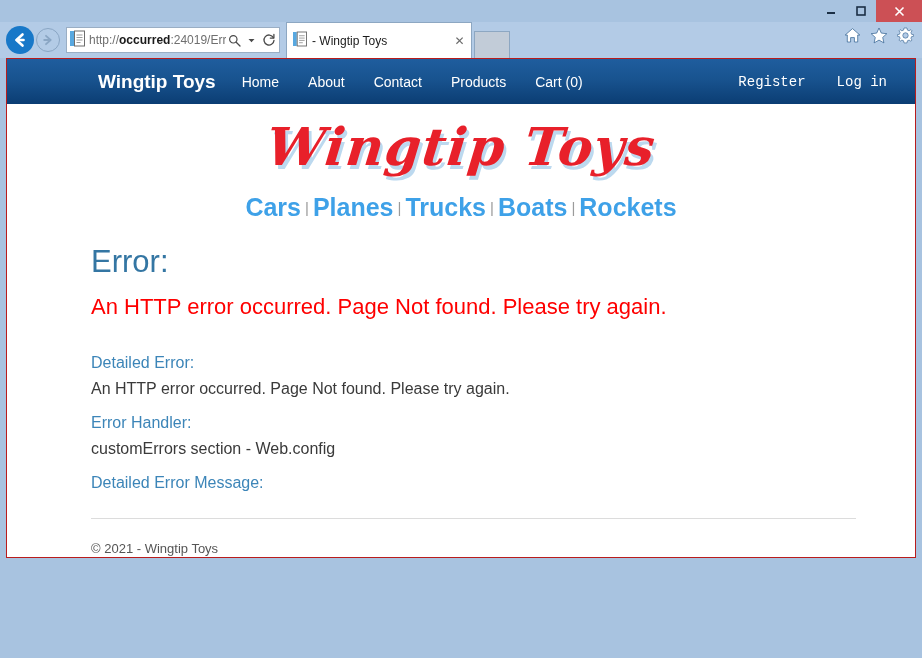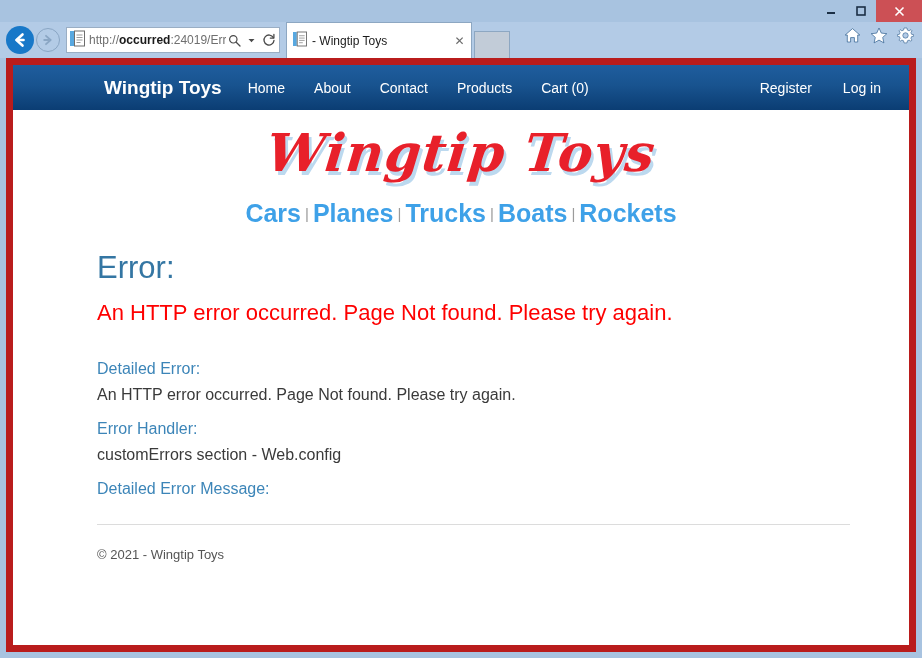--- a/index.html
+++ b/index.html
@@ -150,23 +150,23 @@
     display: flex;
     align-items: center;
     gap: 9px;
     color: #ffffff;
   }
   #chrome-tools > span { display: flex; }
 
   
   #viewport {
     margin: 0 6px 0 6px;
-    height: 594px;
+    height: 500px;
     background: #ffffff;
-    border: 7px solid #b91c1c;
+    border: 1px solid #b91c1c;
     overflow: hidden;
     position: relative;
   }
 
   
   #site-navbar {
     height: 45px;
     background: linear-gradient(to bottom, #1f5d9e 0%, #18538f 45%, #0b3d73 100%);
     display: flex;
     align-items: center;
@@ -190,20 +190,21 @@
   #navlinks .navlink, #navlinks-right .navlink {
     font-size: 14px;
     color: #ffffff;
     white-space: nowrap;
   }
   #navlinks-right {
     margin-left: auto;
     display: flex;
     align-items: center;
     gap: 31px;
+    font-family: Liberation Mono, monospace;
   }
 
   
   #page-body {
     background: #ffffff;
     height: 547px;
     padding: 0;
   }
 
   #logo-wrap {

